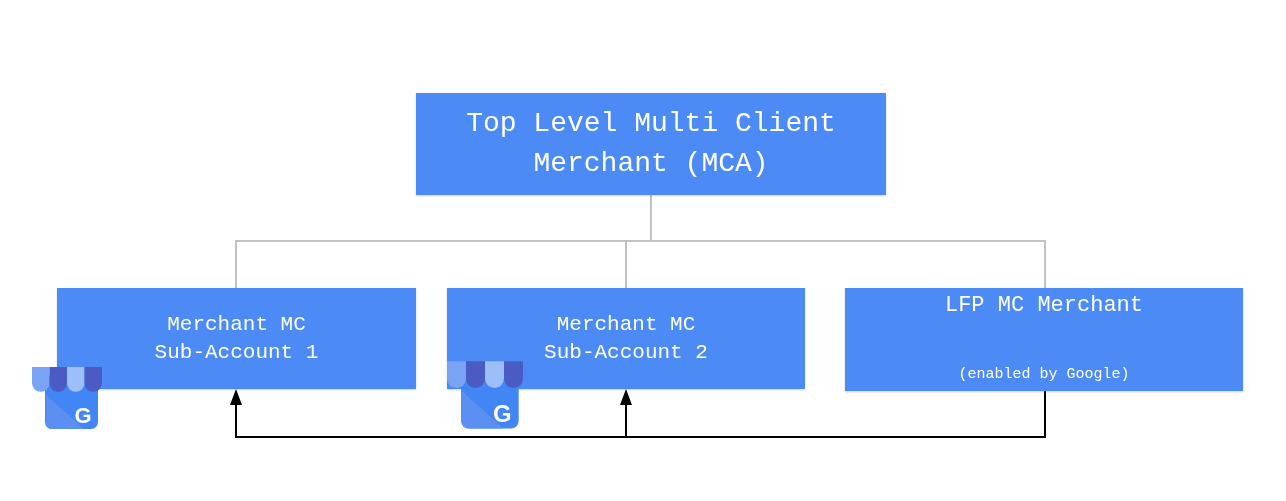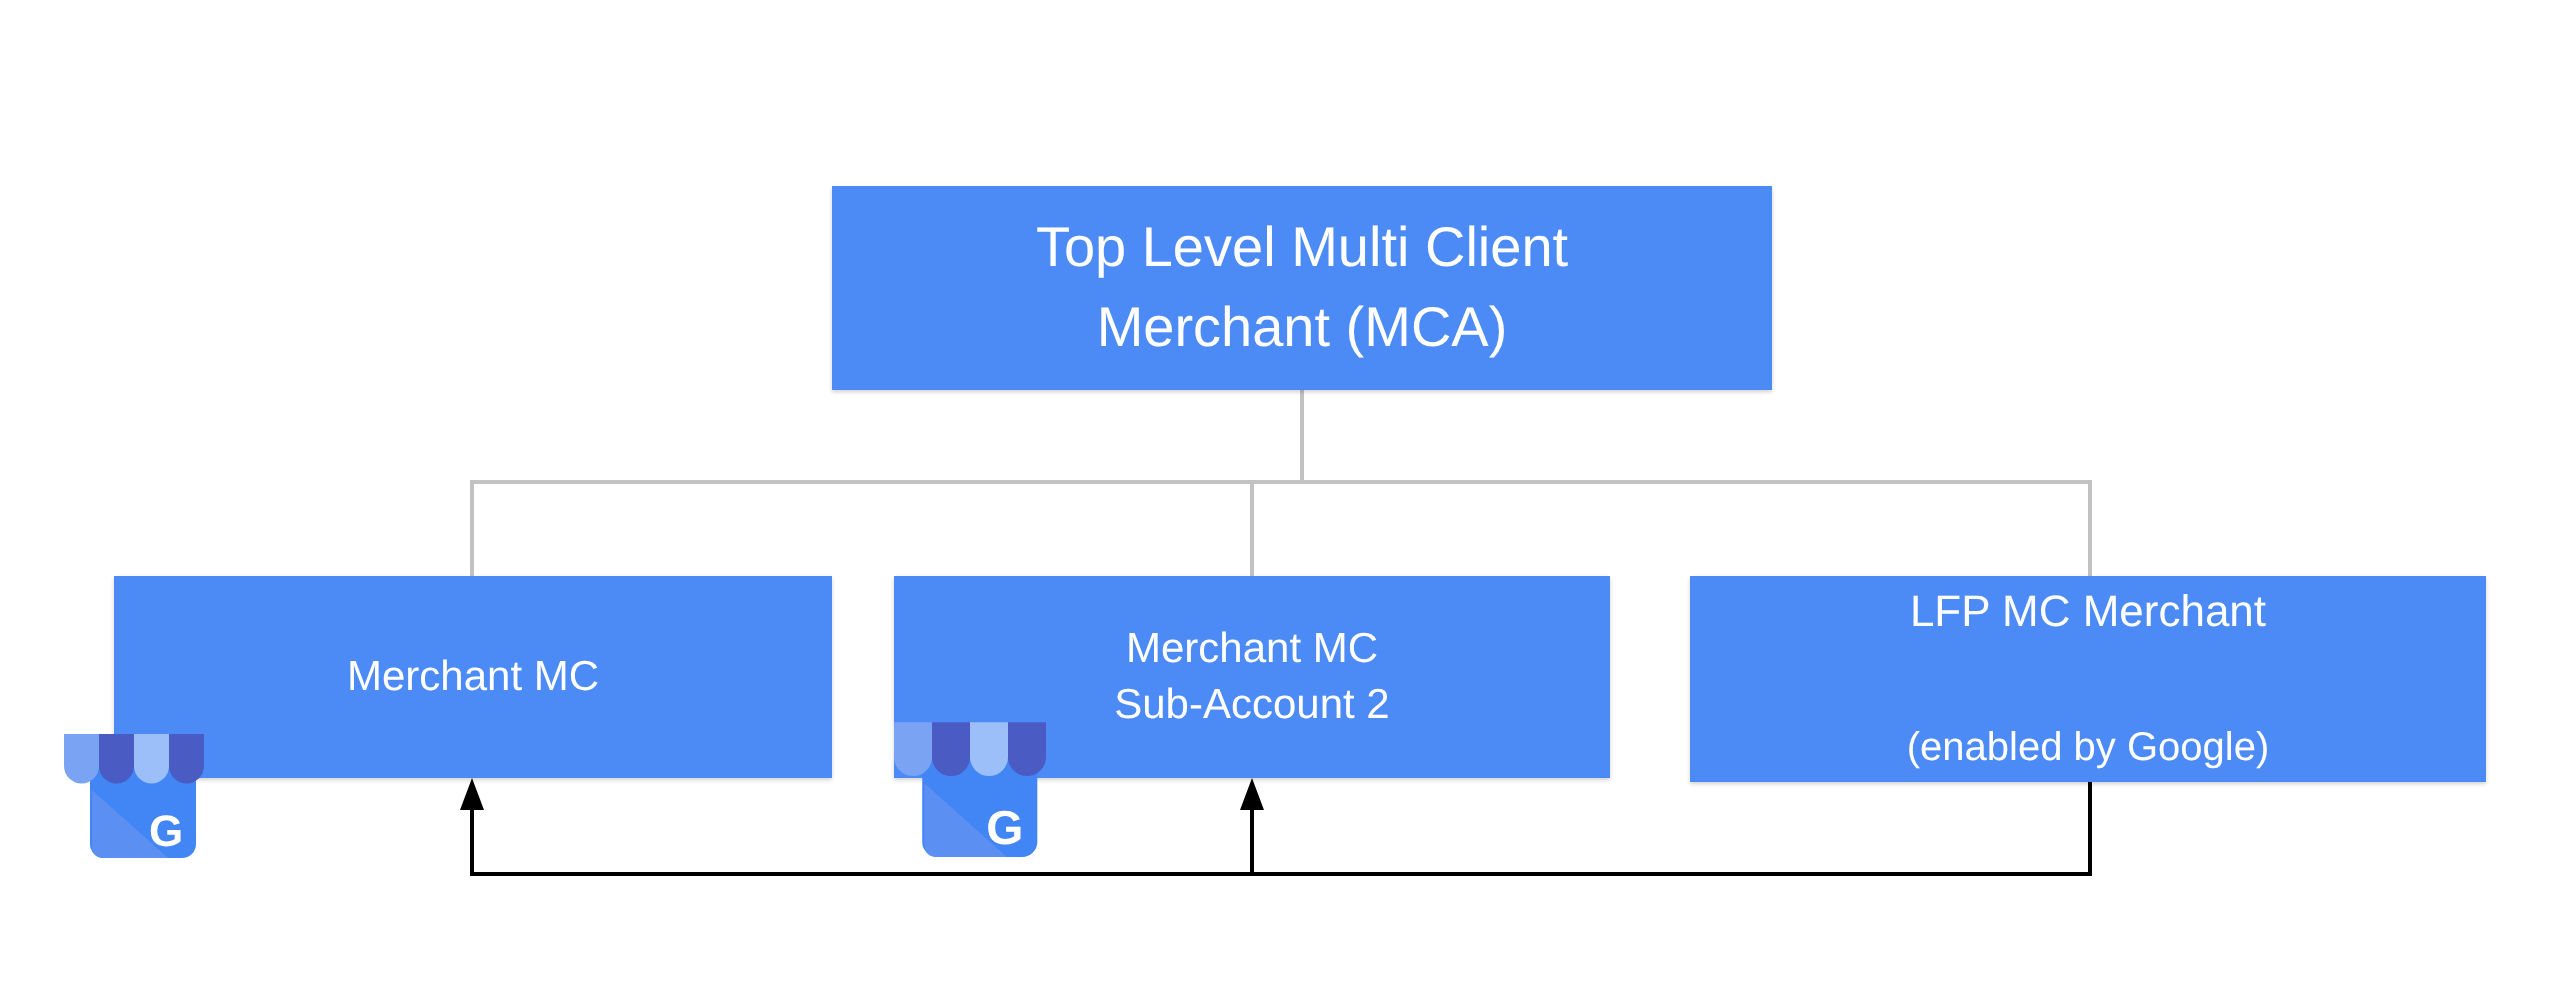--- a/index.html
+++ b/index.html
@@ -11,27 +11,27 @@
   html,body{margin:0;padding:0;background:var(--canvas-bg);}
   .canvas{
     position:relative; width:1286px; height:501px; overflow:hidden;
     background:var(--canvas-bg);
     font-family:"Liberation Sans", sans-serif;
   }
   .node{
     position:absolute; z-index:1;
     background:var(--node-fill); color:var(--node-text);
     display:flex; flex-direction:column; align-items:center; justify-content:center;
-    text-align:center; box-shadow:0 1px 2px rgba(0,0,0,0.18);
+    text-align:center; box-shadow:0 1px 2px rgba(0,0,0,0.18);font-family:Liberation Mono, monospace;
   }
   .node-root{left:416px; top:93px; width:470px; height:102px; font-size:28px; line-height:40px;}
   .node-sub1{left:57px;  top:288px; width:359px; height:101px; font-size:21px; line-height:28px;}
   .node-sub2{left:447px; top:288px; width:358px; height:101px; font-size:21px; line-height:28px;}
   .node-lfp {left:845px; top:288px; width:398px; height:103px; font-size:22px; line-height:29px;}
-  .node-lfp .line2{font-size:20px;margin-top:40px;}
+  .node-lfp .line2{font-size:15px;margin-top:40px;}
   .line{position:absolute; z-index:0;}
   .tree{background:var(--tree-line);}
   .flow{background:var(--flow-line);}
   .tree-root-v{left:650px; top:195px; width:2px; height:46px;}
   .tree-h     {left:235px; top:240px; width:811px; height:2px;}
   .tree-d1    {left:235px; top:242px; width:2px; height:46px;}
   .tree-d2    {left:625px; top:242px; width:2px; height:46px;}
   .tree-d3    {left:1044px;top:242px; width:2px; height:46px;}
   .flow-h {left:235px; top:436px; width:811px; height:2px; z-index:2;}
   .flow-v1{left:235px; top:403px; width:2px; height:35px; z-index:2;}
@@ -72,20 +72,21 @@
   <div class="arrowhead arrowhead-1"></div>
   <div class="arrowhead arrowhead-2"></div>
 
   <div class="node node-root">
     <span class="line1">Top Level Multi Client</span>
     <span class="line2">Merchant (MCA)</span>
   </div>
 
   <div class="node node-sub1">
     <span class="line1">Merchant MC</span>
+    <span class="line2">Sub-Account 1</span>
   </div>
 
   <div class="node node-sub2">
     <span class="line1">Merchant MC</span>
     <span class="line2">Sub-Account 2</span>
   </div>
 
   <div class="node node-lfp">
     <span class="line1">LFP MC Merchant</span>
     <span class="line2">(enabled by Google)</span>

